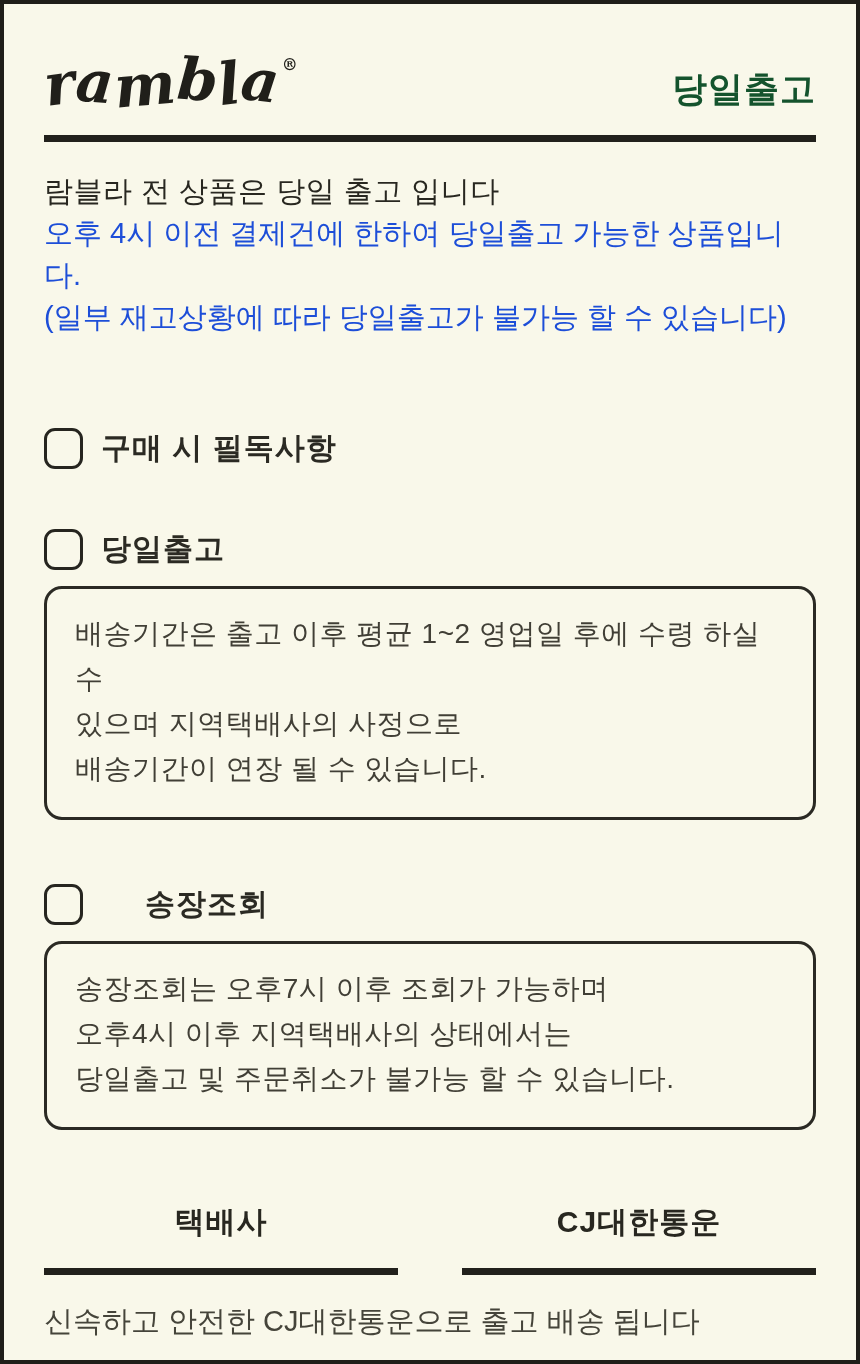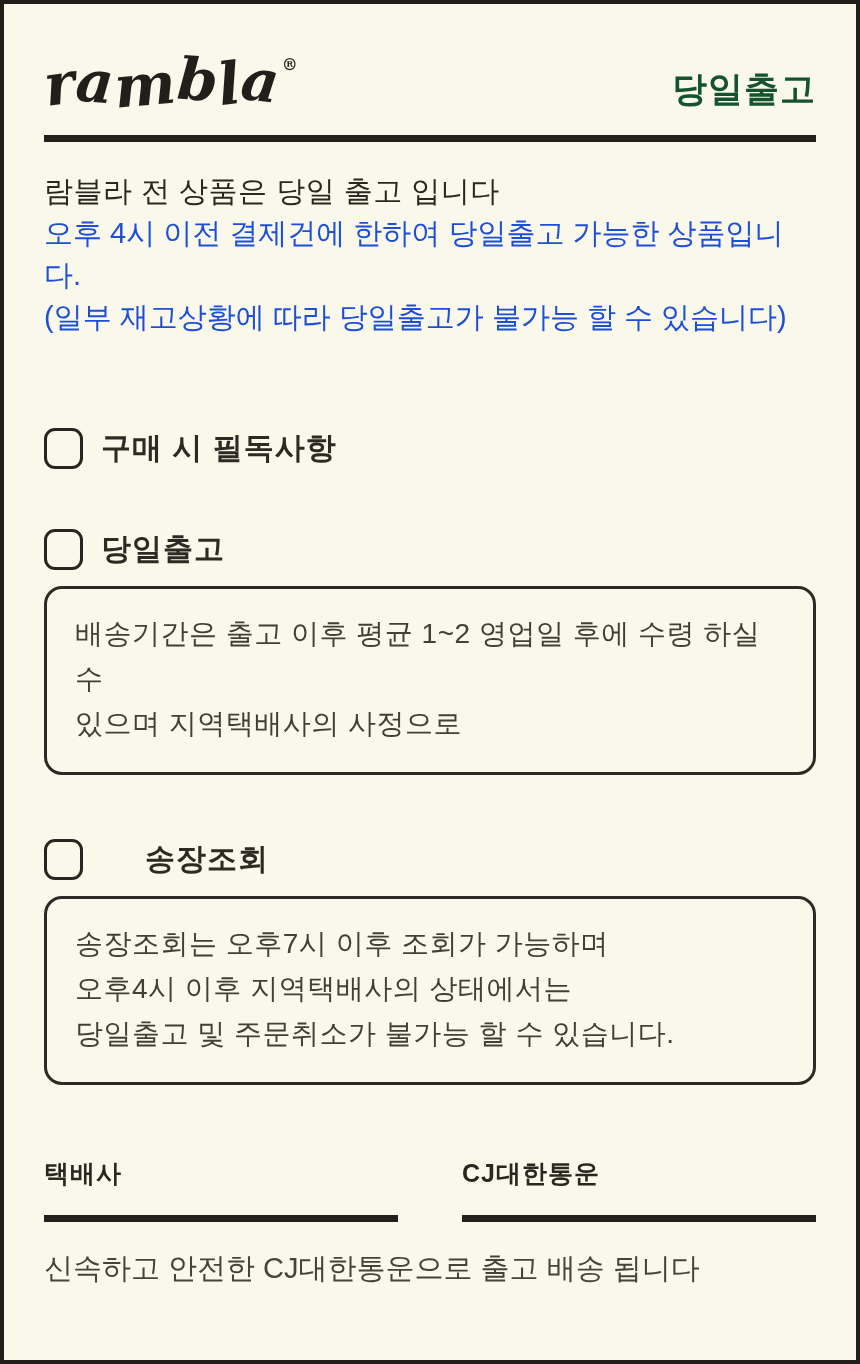--- a/index.html
+++ b/index.html
@@ -93,23 +93,24 @@
     border-radius: 18px;
     padding: 22px 19px 26px 28px;
     background: transparent;
   }
   .info-box p { margin: 0; font-size: 28px; line-height: 45px; color: #413f36; letter-spacing: 0.5px; }
 
   
   .carrier { display: flex; gap: 64px; margin-top: 72px; }
   .carrier-col { flex: 1 1 0; }
   .carrier-label, .carrier-value {
-    font-size: 25px;
+    font-size: 30px;
     color: #282720;
     letter-spacing: 1px;
+    text-align: center;
   }
   .carrier-label { font-weight: bold; }
   .carrier-value { font-weight: 600; }
   .carrier-underline { height: 7px; background: #22211c; margin-top: 25px; }
 
   .carrier-note {
     margin: 26px 0 0 0;
     font-size: 29px;
     line-height: 40px;
     color: #45443a;
@@ -141,20 +142,21 @@
   </div>
 
   <div class="check-row second">
     <span class="checkbox"></span>
     <span class="check-label">당일출고</span>
   </div>
 
   <div class="info-box">
     <p>배송기간은 출고 이후 평균 1~2 영업일 후에 수령 하실 수</p>
     <p>있으며 지역택배사의 사정으로</p>
+    <p>배송기간이 연장 될 수 있습니다.</p>
   </div>
 
   <div class="check-row third">
     <span class="checkbox"></span>
     <span class="check-label">송장조회</span>
   </div>
 
   <div class="info-box">
     <p>송장조회는 오후7시 이후 조회가 가능하며</p>
     <p>오후4시 이후 지역택배사의 상태에서는</p>

